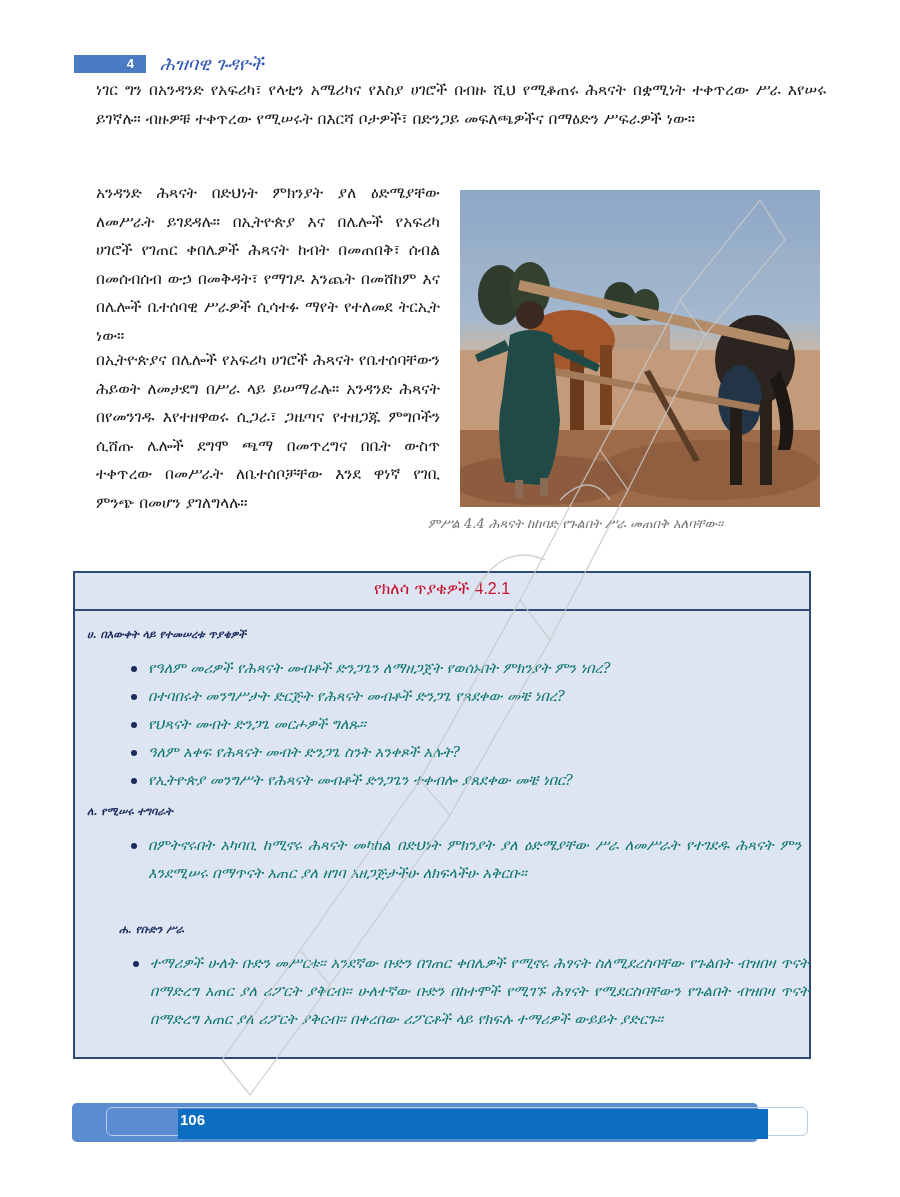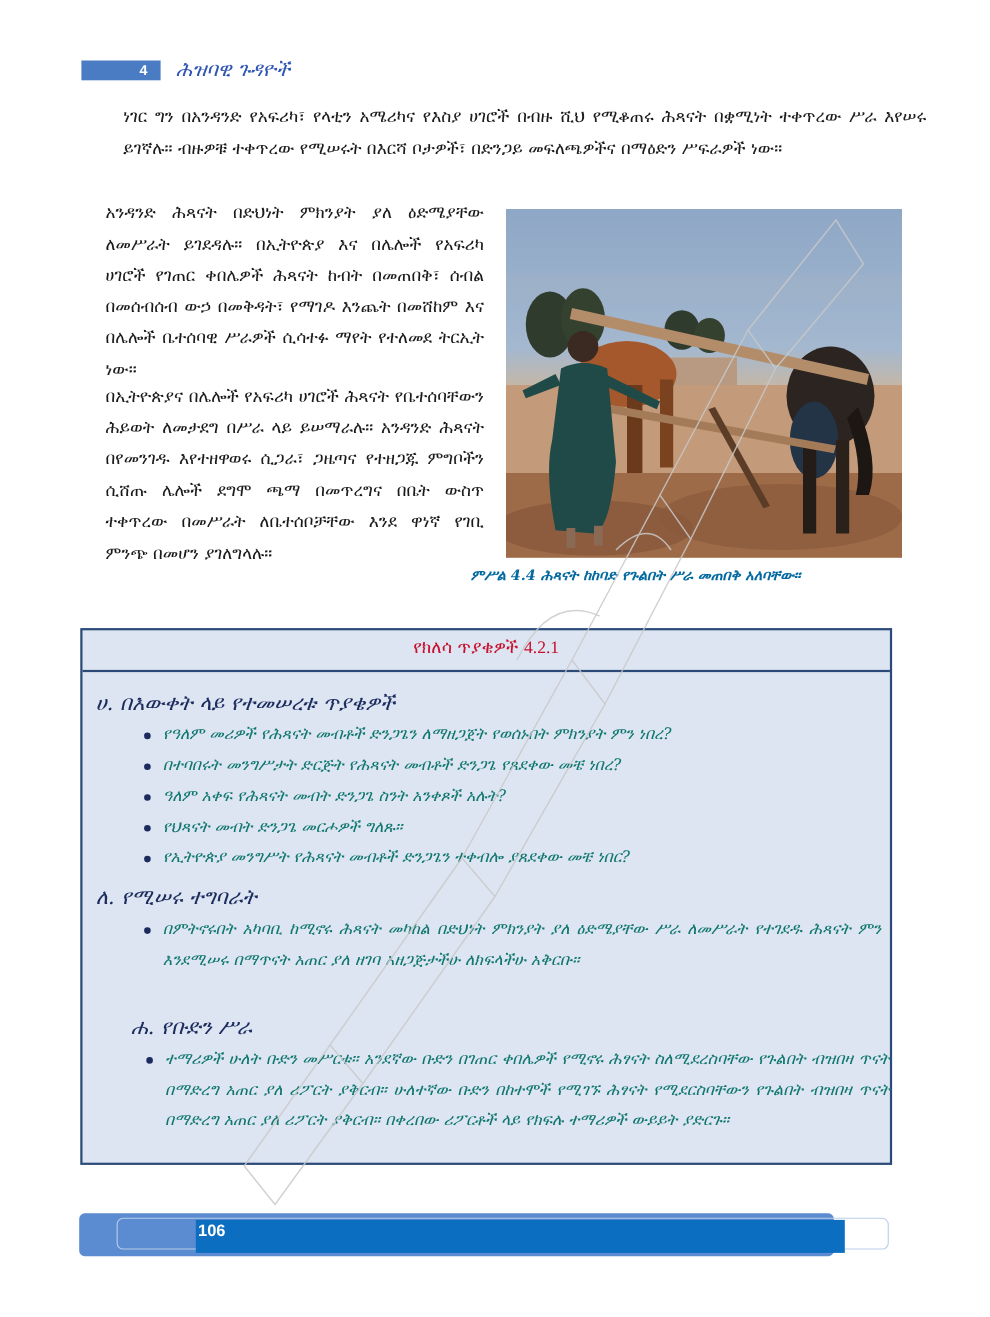--- a/index.html
+++ b/index.html
@@ -27,38 +27,38 @@
   .p2 { left: 96px; top: 179px; width: 344px; }
   .p3 { left: 96px; top: 346px; width: 344px; }
   .photo {
     position: absolute; left: 460px; top: 190px; width: 360px; height: 317px;
     overflow: hidden;
     background: linear-gradient(180deg, #8ea7c6 0%, #a4b8cf 40%, #c8b7a3 52%, #bf9c7e 70%, #a9795a 100%);
   }
   .photo svg { display: block; }
   .caption {
     position: absolute; left: 428px; top: 516px; font-style: italic;
-    font-size: 13px; color: #0369a1; white-space: nowrap; font-weight: bold;
+    font-size: 13px; color: #737373; white-space: nowrap; font-weight: normal;
   }
   .watermark {
     position: absolute; left: 0; top: 0; width: 900px; height: 1197px;
     pointer-events: none;
   }
   .qbox {
     position: absolute; left: 73px; top: 571px; width: 738px; height: 488px;
     box-sizing: border-box; border: 2px solid #2b4a78; background: #dce5f1;
   }
   .qbox-header {
     height: 36px; border-bottom: 2px solid #2b4a78; text-align: center;
     line-height: 32px; font-size: 16px; color: #c8102e;
   }
-  .qbox-header .num { font-family: Liberation Serif, serif; margin-top: 44px; }
+  .qbox-header .num { font-family: Liberation Sans, sans-serif; margin-top: 44px; }
   .section-title {
-    position: absolute; left: 12px; font-style: italic; font-weight: normal;
-    font-size: 19px; color: #1b2b5e;
+    position: absolute; left: 12px; font-style: italic; font-weight: bold;
+    font-size: 11px; color: #1b2b5e;
   }
   .qlist {
     position: absolute; left: 56px; margin: 0; padding: 0; list-style: none;
     color: #0f766e; font-style: italic; font-size: 14.5px;
   }
   .qlist li { position: relative; padding-left: 17px; line-height: 28px; text-align: justify; text-align-last: left; }
   .qlist li::before {
     content: ""; position: absolute; left: 0; top: 12px; width: 6px; height: 6px;
     border-radius: 50%; background: #1b2b5e;
   }
@@ -80,21 +80,21 @@
   }
 </style>
 </head>
 <body>
 
 <div class="chapter-tab">
   <span>4</span>
 </div>
 <div class="chapter-title">ሕዝባዊ ጉዳዮች</div>
 
-<p class="para p1" style="margin:16px">ነገር ግን በአንዳንድ የአፍሪካ፣ የላቲን አሜሪካና የእስያ ሀገሮች በብዙ ሺህ የሚቆጠሩ ሕጻናት በቋሚነት ተቀጥረው ሥራ እየሠሩ ይገኛሉ። ብዙዎቹ ተቀጥረው የሚሠሩት በእርሻ ቦታዎች፣ በድንጋይ መፍለጫዎችና በማዕድን ሥፍራዎች ነው።</p>
+<p class="para p1" style="margin:0">ነገር ግን በአንዳንድ የአፍሪካ፣ የላቲን አሜሪካና የእስያ ሀገሮች በብዙ ሺህ የሚቆጠሩ ሕጻናት በቋሚነት ተቀጥረው ሥራ እየሠሩ ይገኛሉ። ብዙዎቹ ተቀጥረው የሚሠሩት በእርሻ ቦታዎች፣ በድንጋይ መፍለጫዎችና በማዕድን ሥፍራዎች ነው።</p>
 <p class="para p2" style="margin:0">አንዳንድ ሕጻናት በድህነት ምክንያት ያለ ዕድሜያቸው ለመሥራት ይገደዳሉ። በኢትዮጵያ እና በሌሎች የአፍሪካ ሀገሮች የገጠር ቀበሌዎች ሕጻናት ከብት በመጠበቅ፣ ሰብል በመሰብሰብ ውኃ በመቅዳት፣ የማገዶ እንጨት በመሸከም እና በሌሎች ቤተሰባዊ ሥራዎች ሲሳተፉ ማየት የተለመደ ትርኢት ነው።</p>
 <p class="para p3" style="margin:0">በኢትዮጵያና በሌሎች የአፍሪካ ሀገሮች ሕጻናት የቤተሰባቸውን ሕይወት ለመታደግ በሥራ ላይ ይሠማራሉ። አንዳንድ ሕጻናት በየመንገዱ እየተዘዋወሩ ሲጋራ፣ ጋዜጣና የተዘጋጁ ምግቦችን ሲሸጡ ሌሎች ደግሞ ጫማ በመጥረግና በቤት ውስጥ ተቀጥረው በመሥራት ለቤተሰቦቻቸው እንደ ዋነኛ የገቢ ምንጭ በመሆን ያገለግላሉ።</p>
 
 <div class="photo">
   <svg width="360" height="317" viewBox="0 0 360 317">
 
     <rect x="0" y="60" width="360" height="25" fill="#9fb2c8" opacity="0.5"></rect>
 
     <ellipse cx="40" cy="105" rx="22" ry="30" fill="#2f3b2c"></ellipse>
     <ellipse cx="70" cy="100" rx="20" ry="28" fill="#34412f"></ellipse>
@@ -137,22 +137,22 @@
 <div class="qbox">
   <div class="qbox-header">
     <span>የክለሳ ጥያቄዎች</span>
     <span class="num">4.2.1</span>
   </div>
 
   <div class="section-title" style="top:55px;">ሀ. በእውቀት ላይ የተመሠረቱ ጥያቄዎች</div>
   <ul class="qlist" style="top:81px; width:660px;">
     <li>የዓለም መሪዎች የሕጻናት መብቶች ድንጋጌን ለማዘጋጀት የወሰኑበት ምክንያት ምን ነበረ?</li>
     <li>በተባበሩት መንግሥታት ድርጅት የሕጻናት መብቶች ድንጋጌ  የጸደቀው መቼ ነበረ?</li>
+    <li>የህጻናት መብት ድንጋጌ መርሖዎች ግለጹ።</li>
     <li>ዓለም አቀፍ የሕጻናት መብት ድንጋጌ ስንት አንቀጾች አሉት?</li>
-    <li>የህጻናት መብት ድንጋጌ መርሖዎች ግለጹ።</li>
     <li>የኢትዮጵያ መንግሥት የሕጻናት መብቶች ድንጋጌን ተቀብሎ ያጸደቀው መቼ ነበር?</li>
   </ul>
 
   <div class="section-title" style="top:232px;">ለ. የሚሠሩ ተግባራት</div>
   <ul class="qlist" style="top:258px; width:670px;">
     <li>በምትኖሩበት አካባቢ ከሚኖሩ ሕጻናት መካከል በድህነት ምክንያት ያለ ዕድሜያቸው ሥራ ለመሥራት የተገደዱ ሕጻናት ምን እንደሚሠሩ በማጥናት አጠር ያለ  ዘገባ አዘጋጅታችሁ ለክፍላችሁ አቅርቡ።</li>
   </ul>
 
   <div class="section-title" style="top:350px;margin-left:32px;">ሐ. የቡድን ሥራ</div>
   <ul class="qlist" style="top:376px; width:676px; left:58px;">

